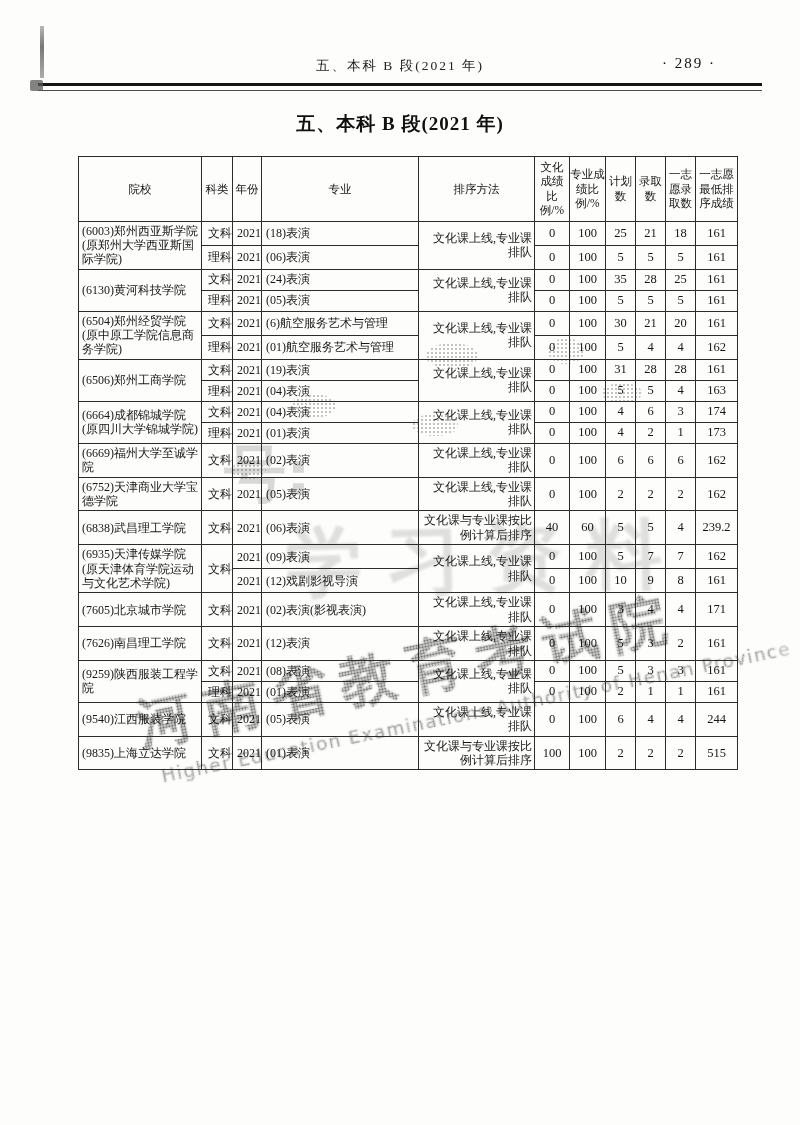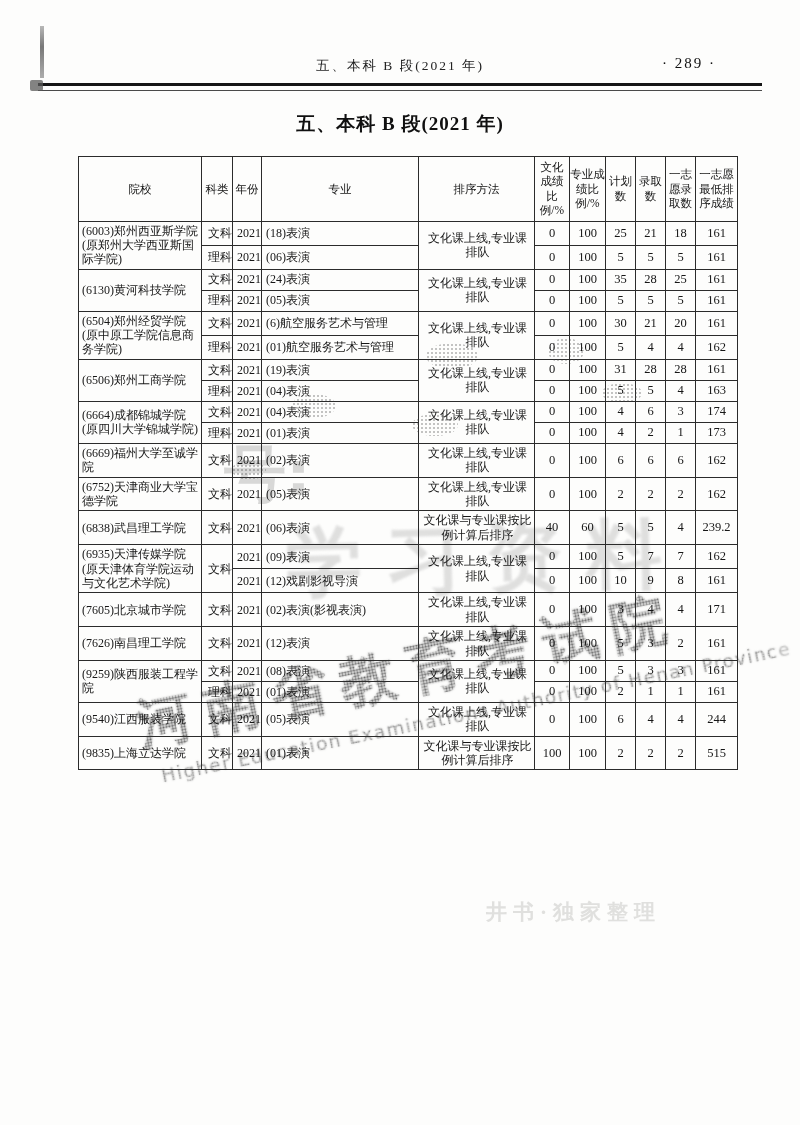--- a/index.html
+++ b/index.html
@@ -28,21 +28,21 @@
   col.w-c4{width:30px}col.w-c5{width:30px}col.w-c6{width:42px}
   th,td{border:1px solid #2b2b2b;overflow:hidden;vertical-align:middle}
   th{font-weight:400;font-size:11.5px;line-height:1.25;padding:3px 0;text-align:center;
     word-break:break-all;color:#141414}
   thead tr{height:44px}
   tbody tr{height:21px}
   td{font-size:12px;line-height:1.2;padding:2px 2px;color:#161616}
   td.c-name{text-align:left;padding-left:3px;word-break:break-all}
   td.c-subject,td.c-year{text-align:right;padding:2px 0}
   td.c-major{text-align:left;padding-left:4px}
-  td.c-sort{text-align:center;padding-left:4px;word-break:break-all}
+  td.c-sort{text-align:right;padding-left:4px;word-break:break-all}
   td.c-val{text-align:center;font-size:12.5px}
 
   
   .wm{position:absolute;z-index:0;font-family:"DejaVu Sans","Liberation Sans",sans-serif;
     font-weight:700;white-space:nowrap;pointer-events:none}
   .wm-hao{left:224px;top:432px;font-size:62px;color:rgba(170,170,170,.45);filter:blur(.6px)}
   .wm-xuexi{left:286px;top:508px;font-size:76px;letter-spacing:24px;
     color:rgba(178,178,178,.40);filter:blur(.8px);transform:rotate(-1.5deg)}
 
   
@@ -381,21 +381,20 @@
           <td class="c-val">515</td>
         </tr>
       </tbody>
   </table>
 
   <div class="stamp">
     <div class="stamp-cn">河南省教育考试院</div>
     <div class="stamp-en">Higher Education Examinations Authority of Henan Province</div>
   </div>
 
-  <div class="footer-wm">井书·独家整理</div>
 
   <div class="speck sp1"></div>
   <div class="speck sp2"></div>
   <div class="speck sp3"></div>
   <div class="speck sp4"></div>
   <div class="speck sp5"></div>
   <div class="speck sp6"></div>
   <div class="edge1"></div>
   <div class="edge2"></div>
 

